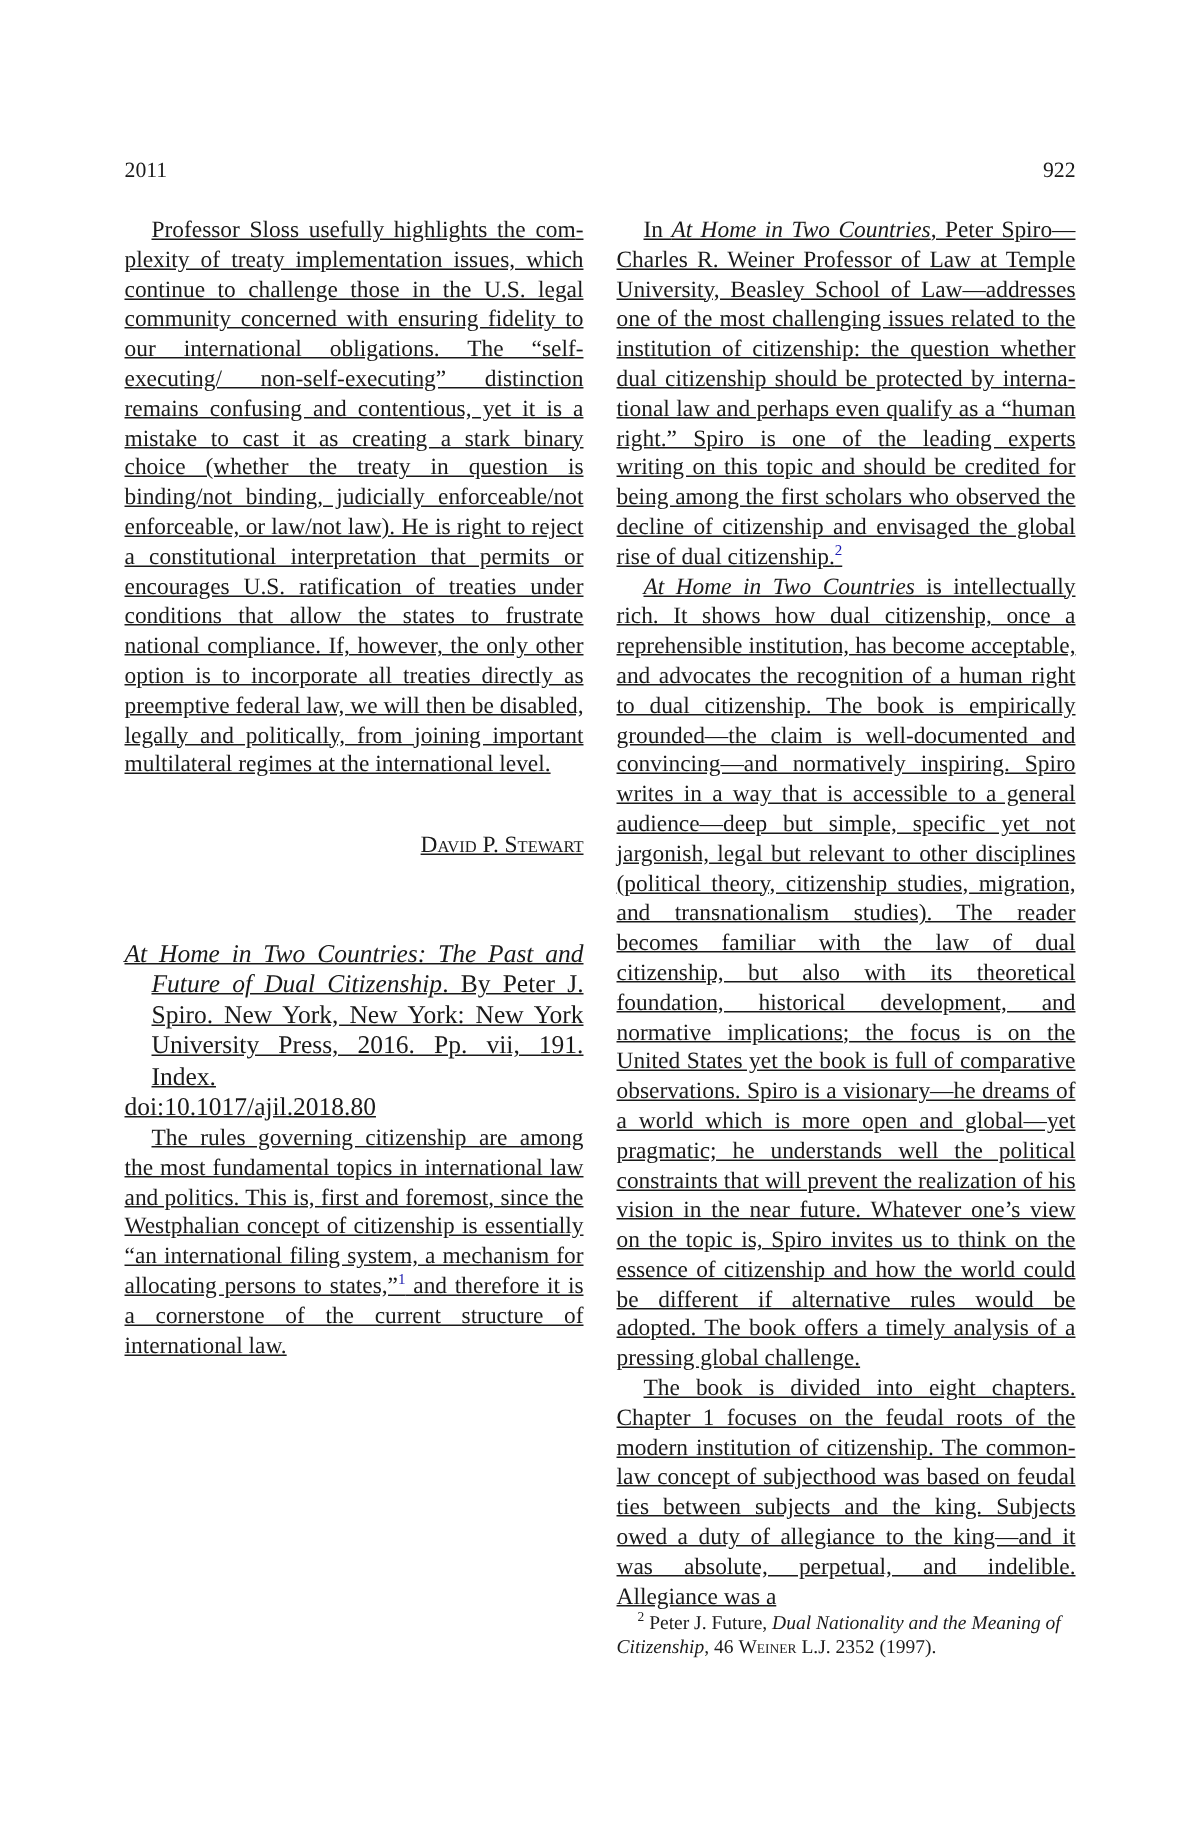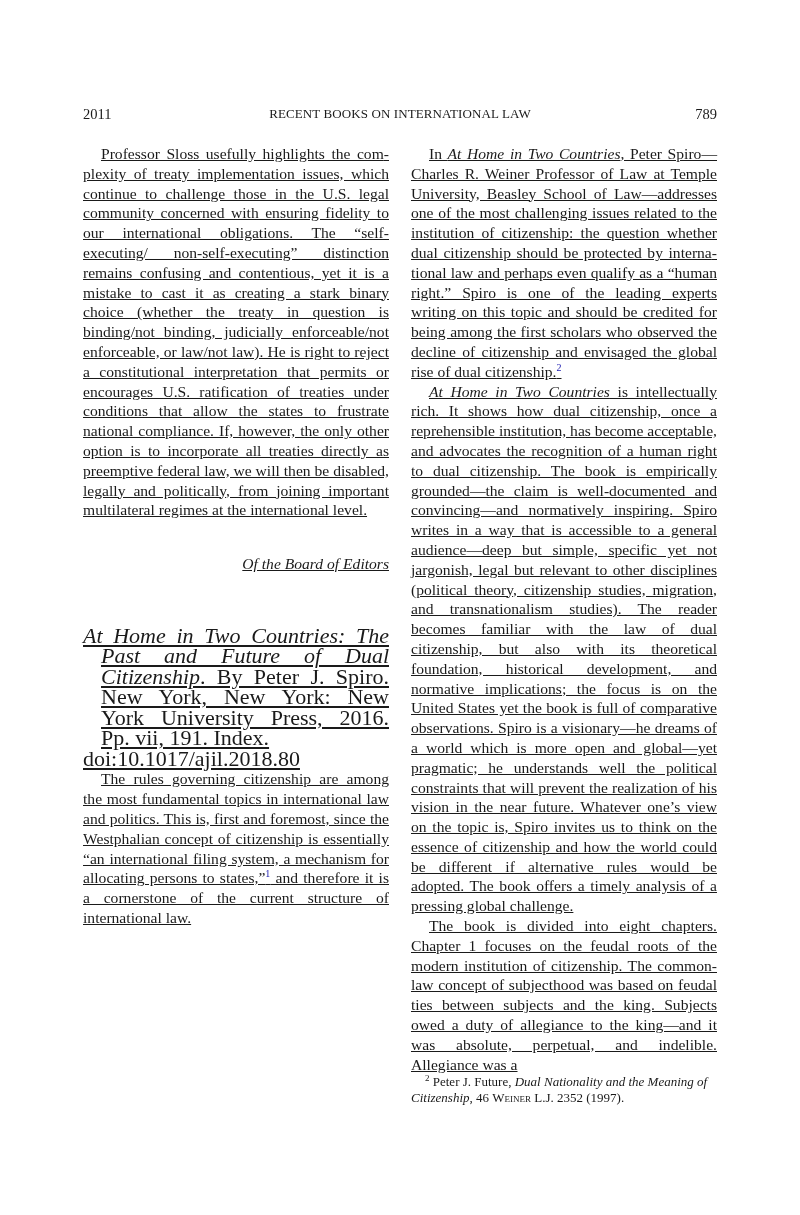--- a/index.html
+++ b/index.html
@@ -29,21 +29,21 @@
     .sup { font-size: 10px; vertical-align: super; line-height: 0; color: #1a1ab0; }
     .sc { font-variant: small-caps; }
     i { font-style: italic; }
 
     .signature { text-align: right; margin-top: 34px; }
     .signature .name { font-variant: small-caps; display: block; }
     .signature .role { font-style: italic; display: block; }
 
     .book-entry {
       margin-top: 52px; padding-left: 18px; text-indent: -18px; text-align: justify;
-      font-size: 22px; line-height: 20.5px;
+      font-size: 17px; line-height: 20.5px;
     }
     .book-entry .doi { display: block; }
 
     .review-start { margin-top: 16px; }
 
     .footnotes-left {
       position: absolute; left: 83px; top: 1011px; width: 306px;
       font-size: 13px; line-height: 15.8px; text-align: justify;
     }
     .footnotes-right {
@@ -52,29 +52,28 @@
     }
     .fn { margin: 0; }
     .fn.indent { text-indent: 14px; }
     .fn .fnum { font-size: 9px; vertical-align: super; line-height: 0; }
   </style>
 </head>
 <body>
 
 <div class="header">
   <span class="year">2011</span>
-  <span class="running">RECENT BOOKS ON INTERNATIONAL LAW</span>
-  <span class="page">789</span>
+  <span class="page">922</span>
 </div>
 
 <div class="col left">
   <p class="body">Professor Sloss usefully highlights the com­plexity of treaty implementation issues, which continue to challenge those in the U.S. legal com­munity concerned with ensuring fidelity to our international obligations. The “self-executing/ non-self-executing” distinction remains confus­ing and contentious, yet it is a mistake to cast it as creating a stark binary choice (whether the treaty in question is binding/not binding, judi­cially enforceable/not enforceable, or law/not law). He is right to reject a constitutional inter­pretation that permits or encourages U.S. ratifica­tion of treaties under conditions that allow the states to frustrate national compliance. If, how­ever, the only other option is to incorporate all treaties directly as preemptive federal law, we will then be disabled, legally and politically, from joining important multilateral regimes at the international level.</p>
 
   <div class="signature">
-    <span class="role">Of the Board of Editors</span>
+    <span class="name">David P. Stewart</span>
   </div>
 
   <div class="book-entry">
     <i>At Home in Two Countries: The Past and Future of Dual Citizenship</i><span>. By Peter J. Spiro. New York, New York: New York University Press, 2016. Pp. vii, 191. Index.</span>
     <span class="doi">doi:10.1017/ajil.2018.80</span>
   </div>
 
   <p class="body review-start"><span>The rules governing citizenship are among the most fundamental topics in international law and politics. This is, first and foremost, since the Westphalian concept of citizenship is essentially “an international filing system, a mechanism for allocating persons to states,”</span><a class="sup">1</a><span> and therefore it is a cornerstone of the current structure of international law.</span></p>
 </div>
 

